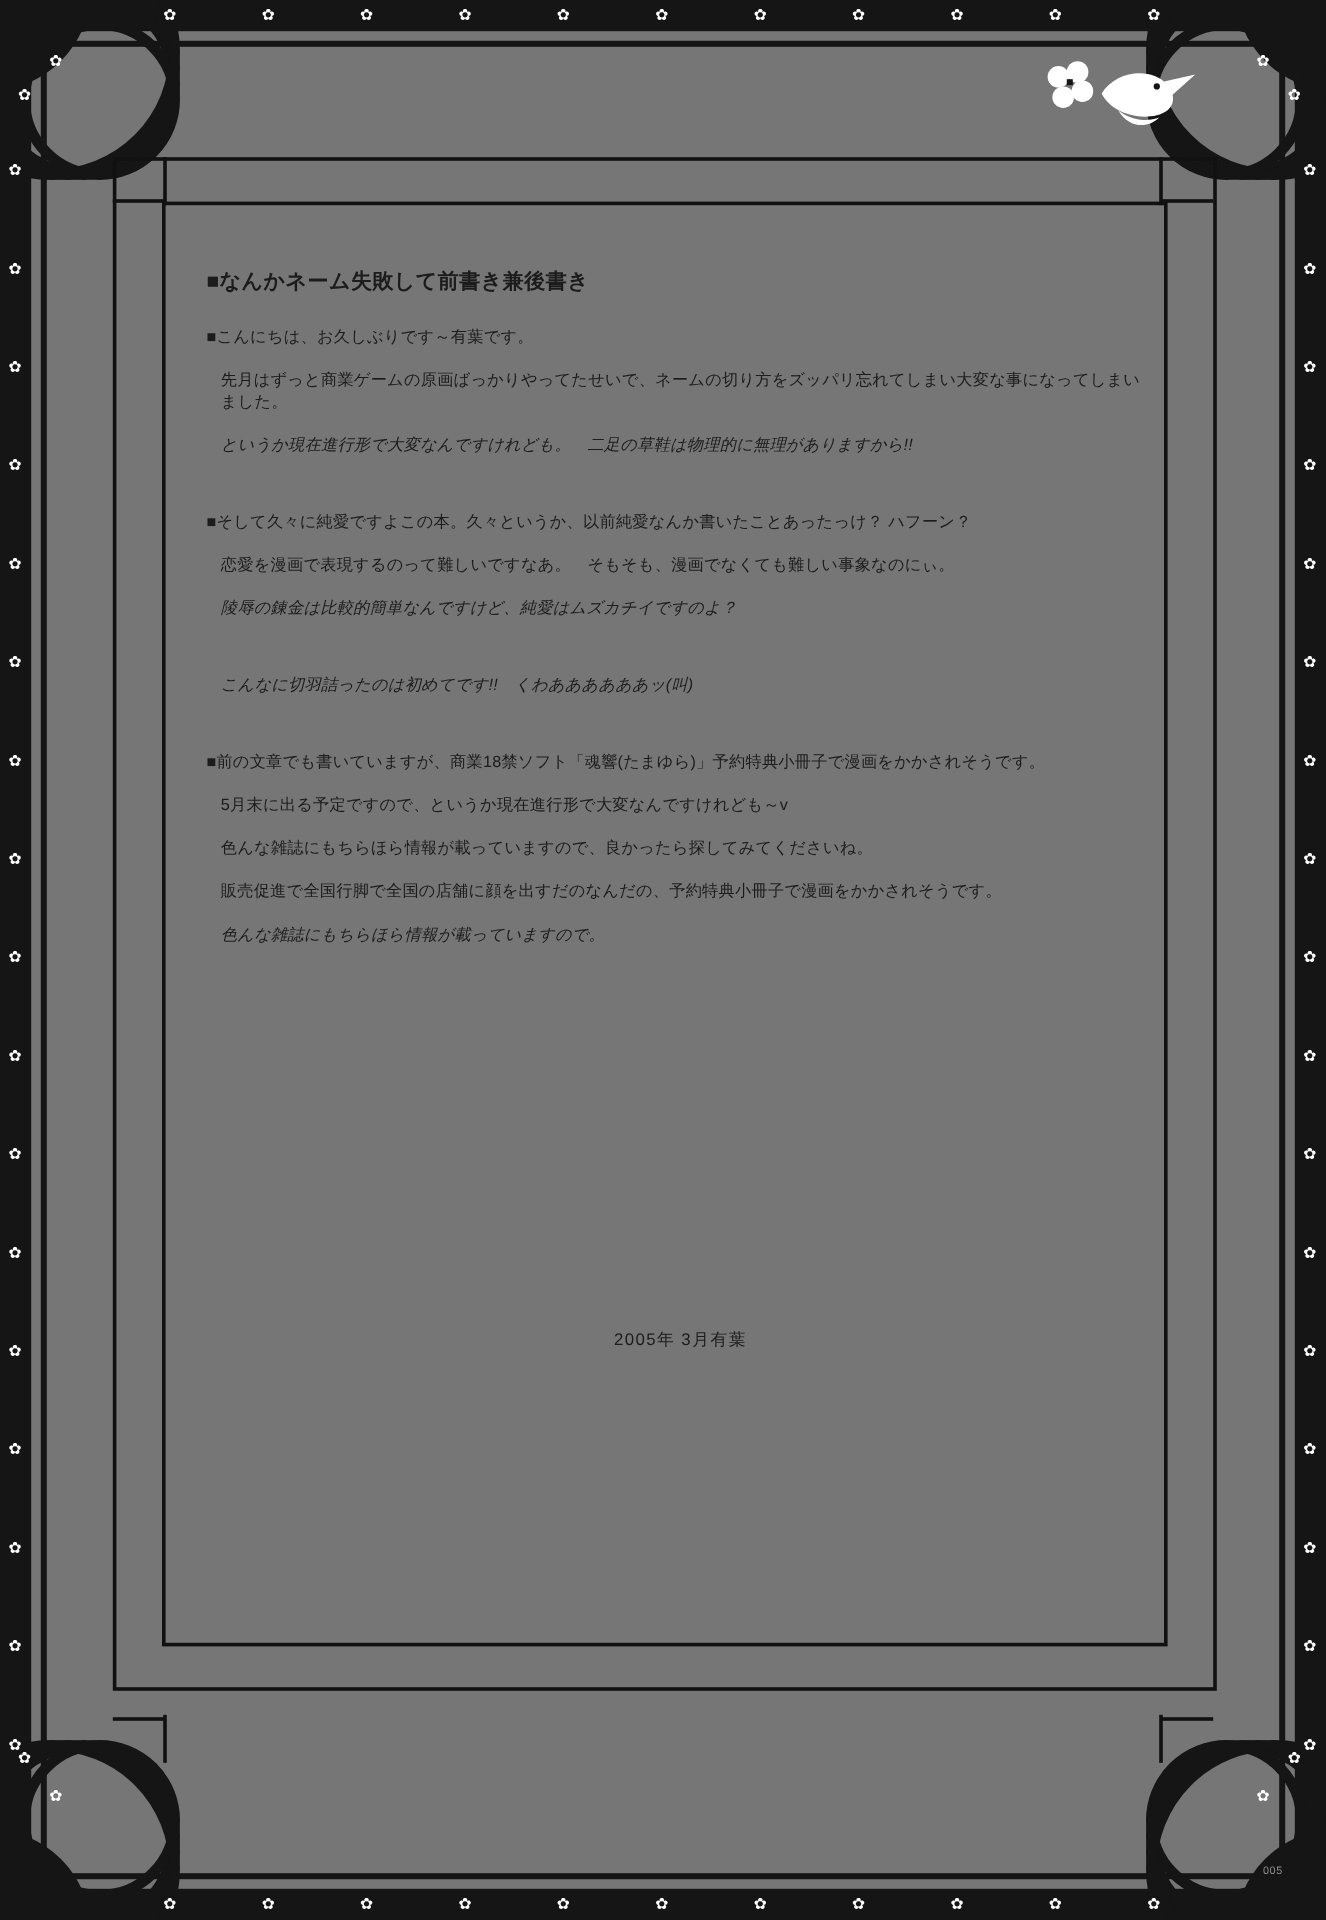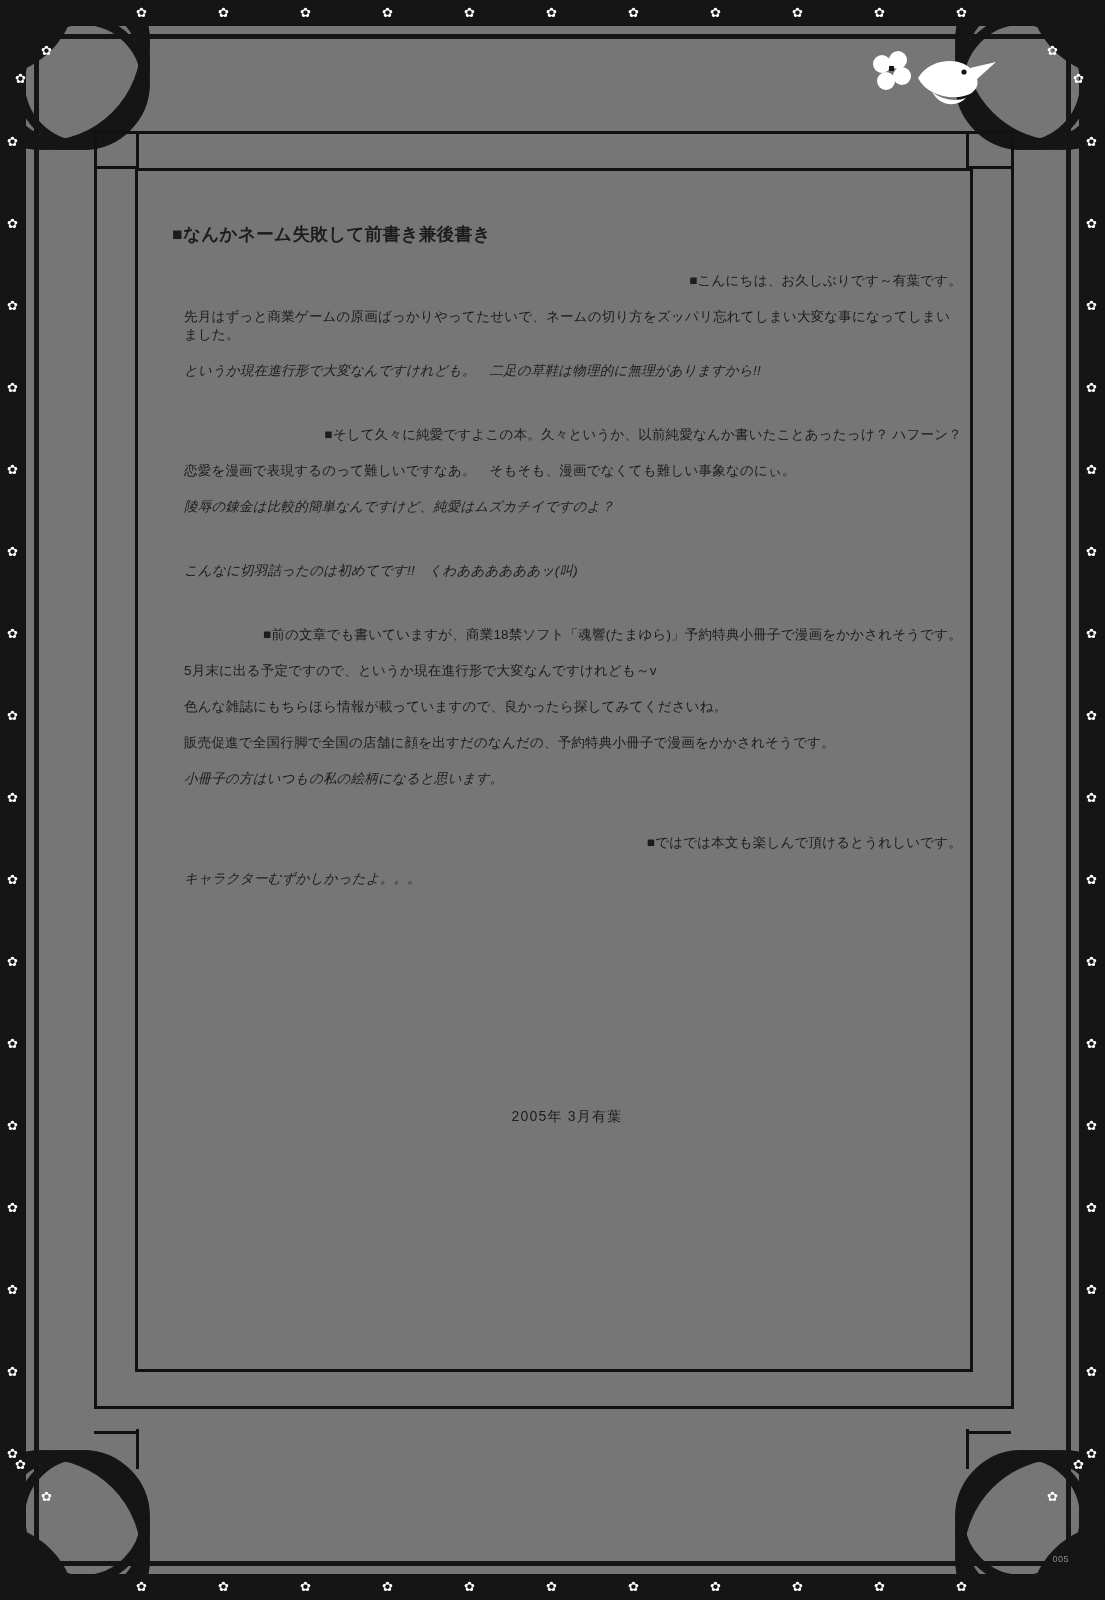--- a/index.html
+++ b/index.html
@@ -136,21 +136,20 @@
     font-size: 17.5px;
     font-weight: bold;
     letter-spacing: 0.4px;
     margin: 0 0 26px 0;
   }
   .para-block { margin-bottom: 46px; }
   .lead {
     font-size: 13.5px;
     margin: 0 0 18px 0;
     letter-spacing: 0.2px;
-    text-align: right;
   }
   .line {
     font-size: 13.5px;
     margin: 0 0 18px 12px;
     letter-spacing: 0.2px;
   }
   .line:last-child { margin-bottom: 0; font-style: italic; }
 
   .signature {
     position: absolute;
@@ -332,25 +331,21 @@
 
     <div class="para-block">
       <p class="line">こんなに切羽詰ったのは初めてです!!　くわああああああッ(叫)</p>
     </div>
 
     <div class="para-block">
       <p class="lead">■前の文章でも書いていますが、商業18禁ソフト「魂響(たまゆら)」予約特典小冊子で漫画をかかされそうです。</p>
       <p class="line">5月末に出る予定ですので、というか現在進行形で大変なんですけれども～v</p>
       <p class="line">色んな雑誌にもちらほら情報が載っていますので、良かったら探してみてくださいね。</p>
       <p class="line">販売促進で全国行脚で全国の店舗に顔を出すだのなんだの、予約特典小冊子で漫画をかかされそうです。</p>
-      <p class="line">小冊子の方はいつもの私の絵柄になると思います。</p>
-    </div>
-
-    <div class="para-block">
-      <p class="lead">■ではでは本文も楽しんで頂けるとうれしいです。</p>
-      <p class="line">キャラクターむずかしかったよ。。。</p>
-    </div>
+      <p class="line">色んな雑誌にもちらほら情報が載っていますので。</p>
+    </div>
+
 
     <div class="signature">2005年 3月有葉</div>
   </div>
 
   <div class="page-number">005</div>
 </div>
 
 </body></html>

